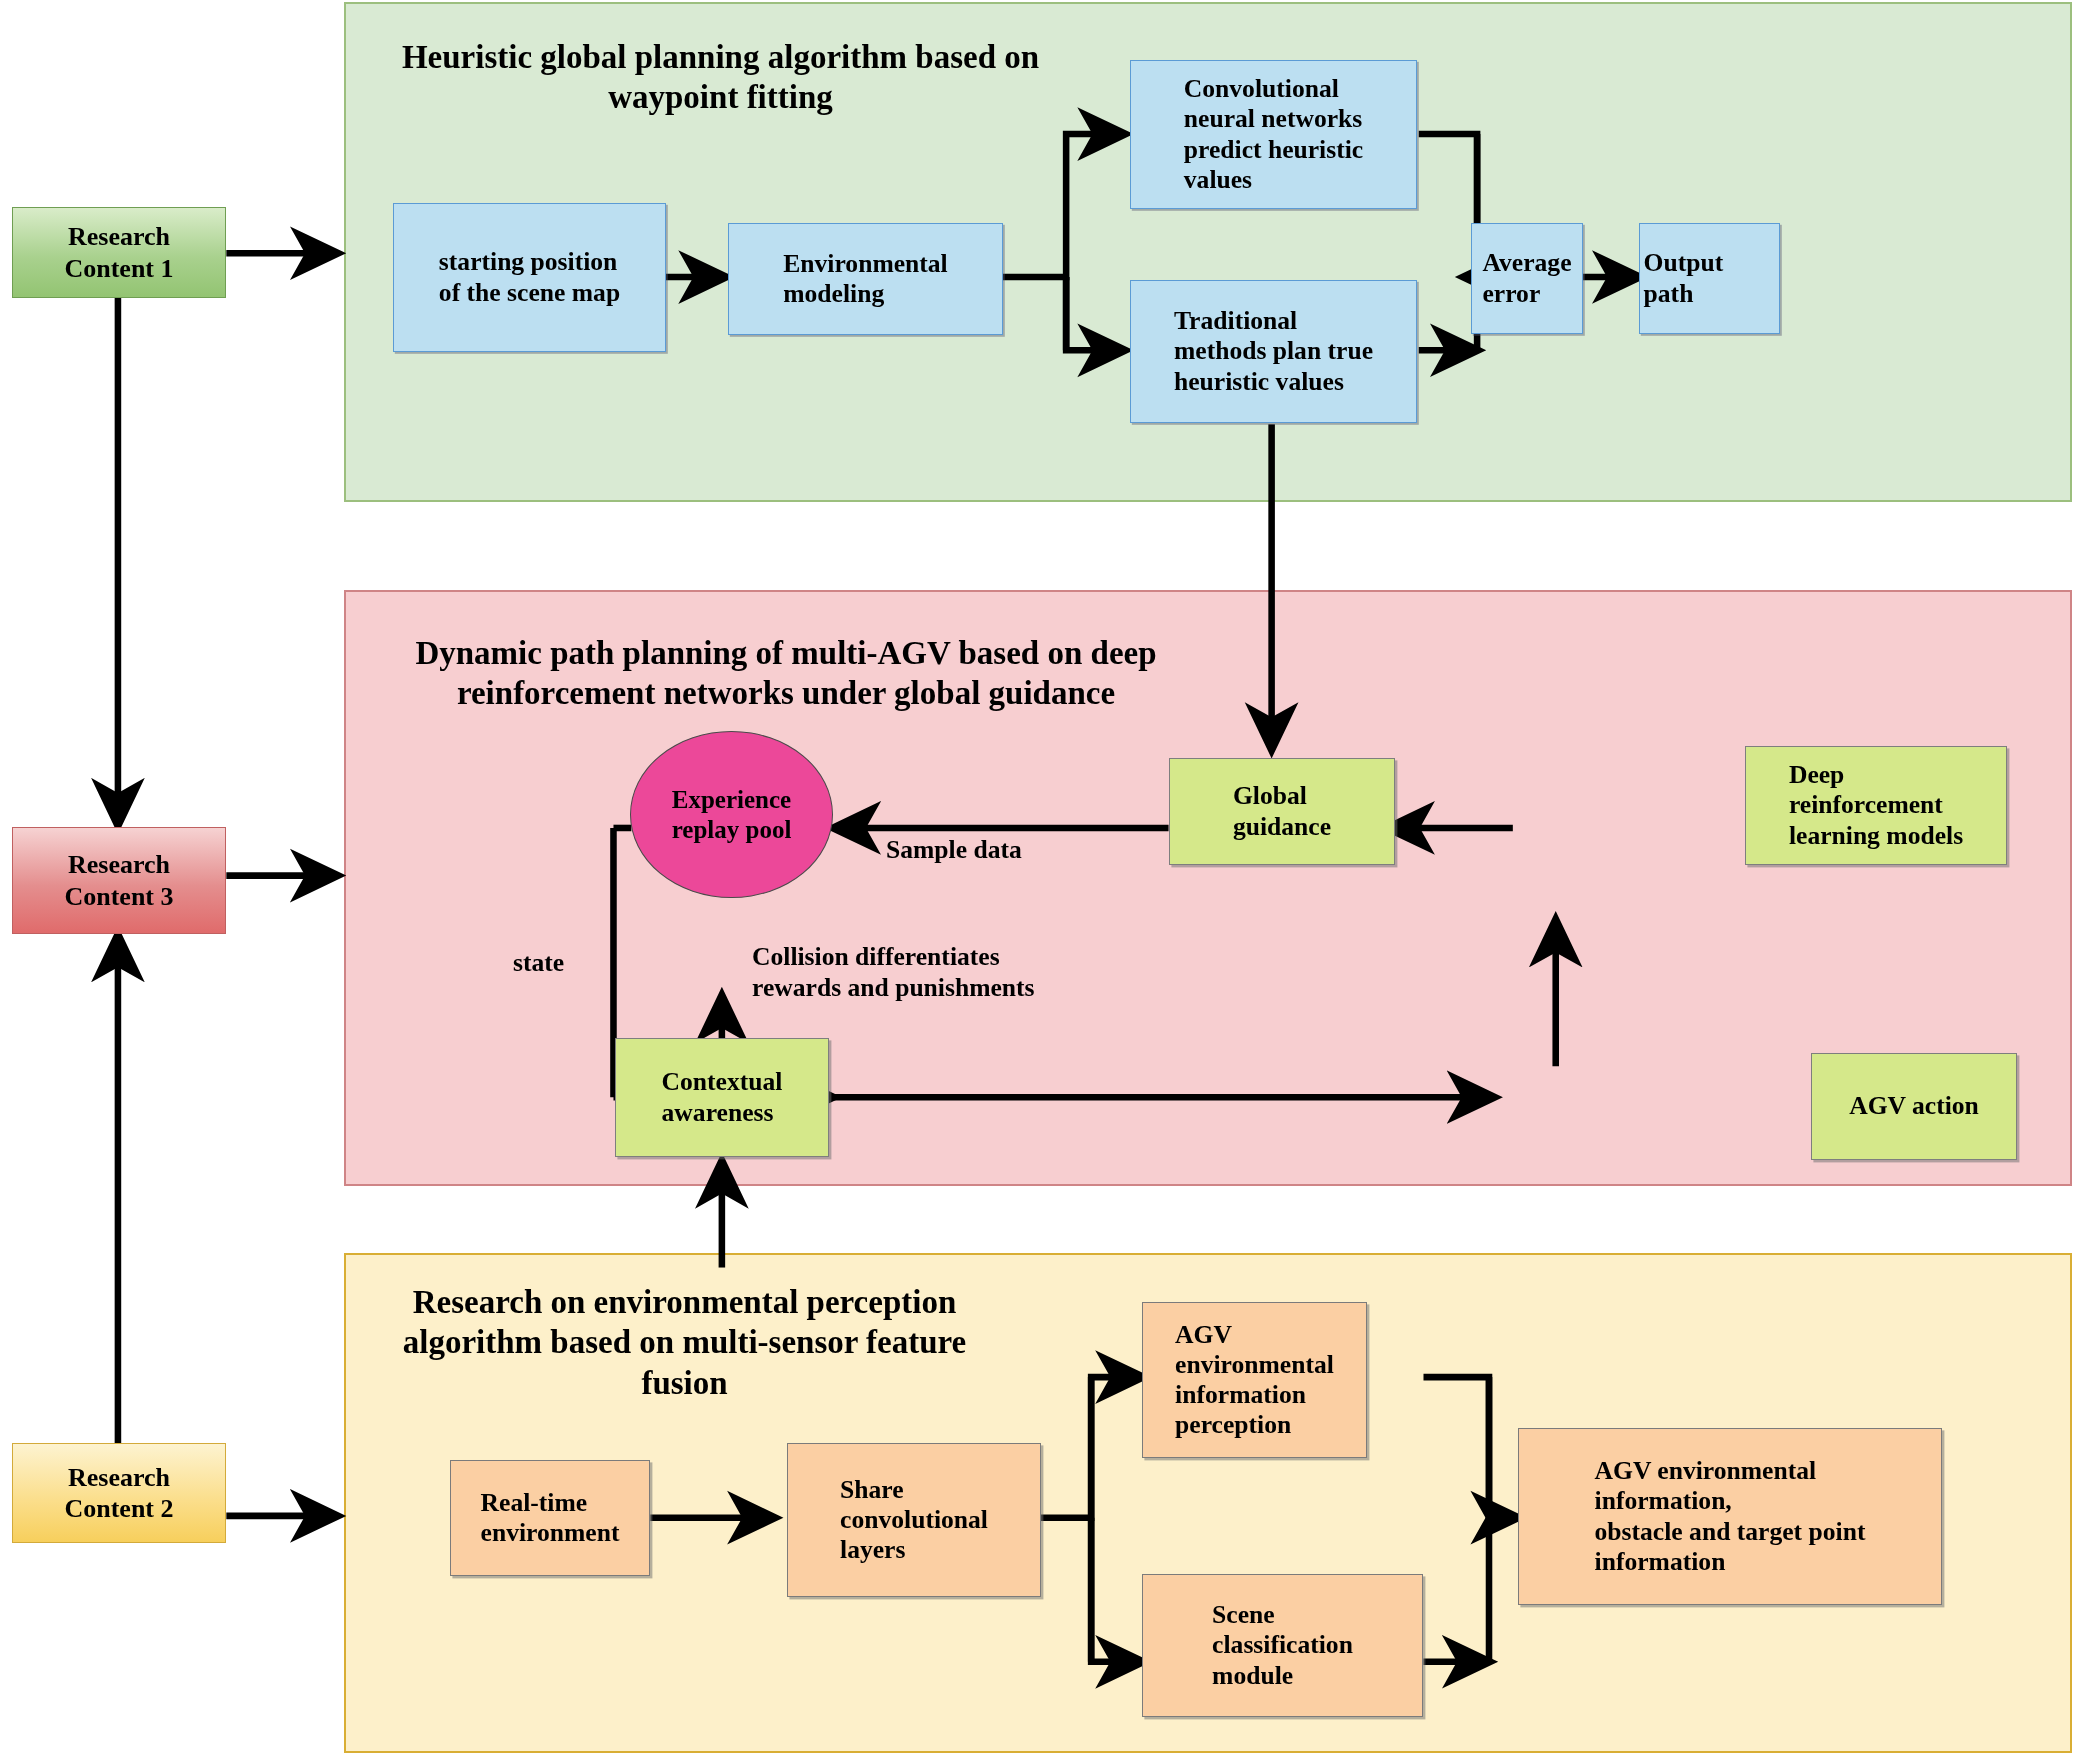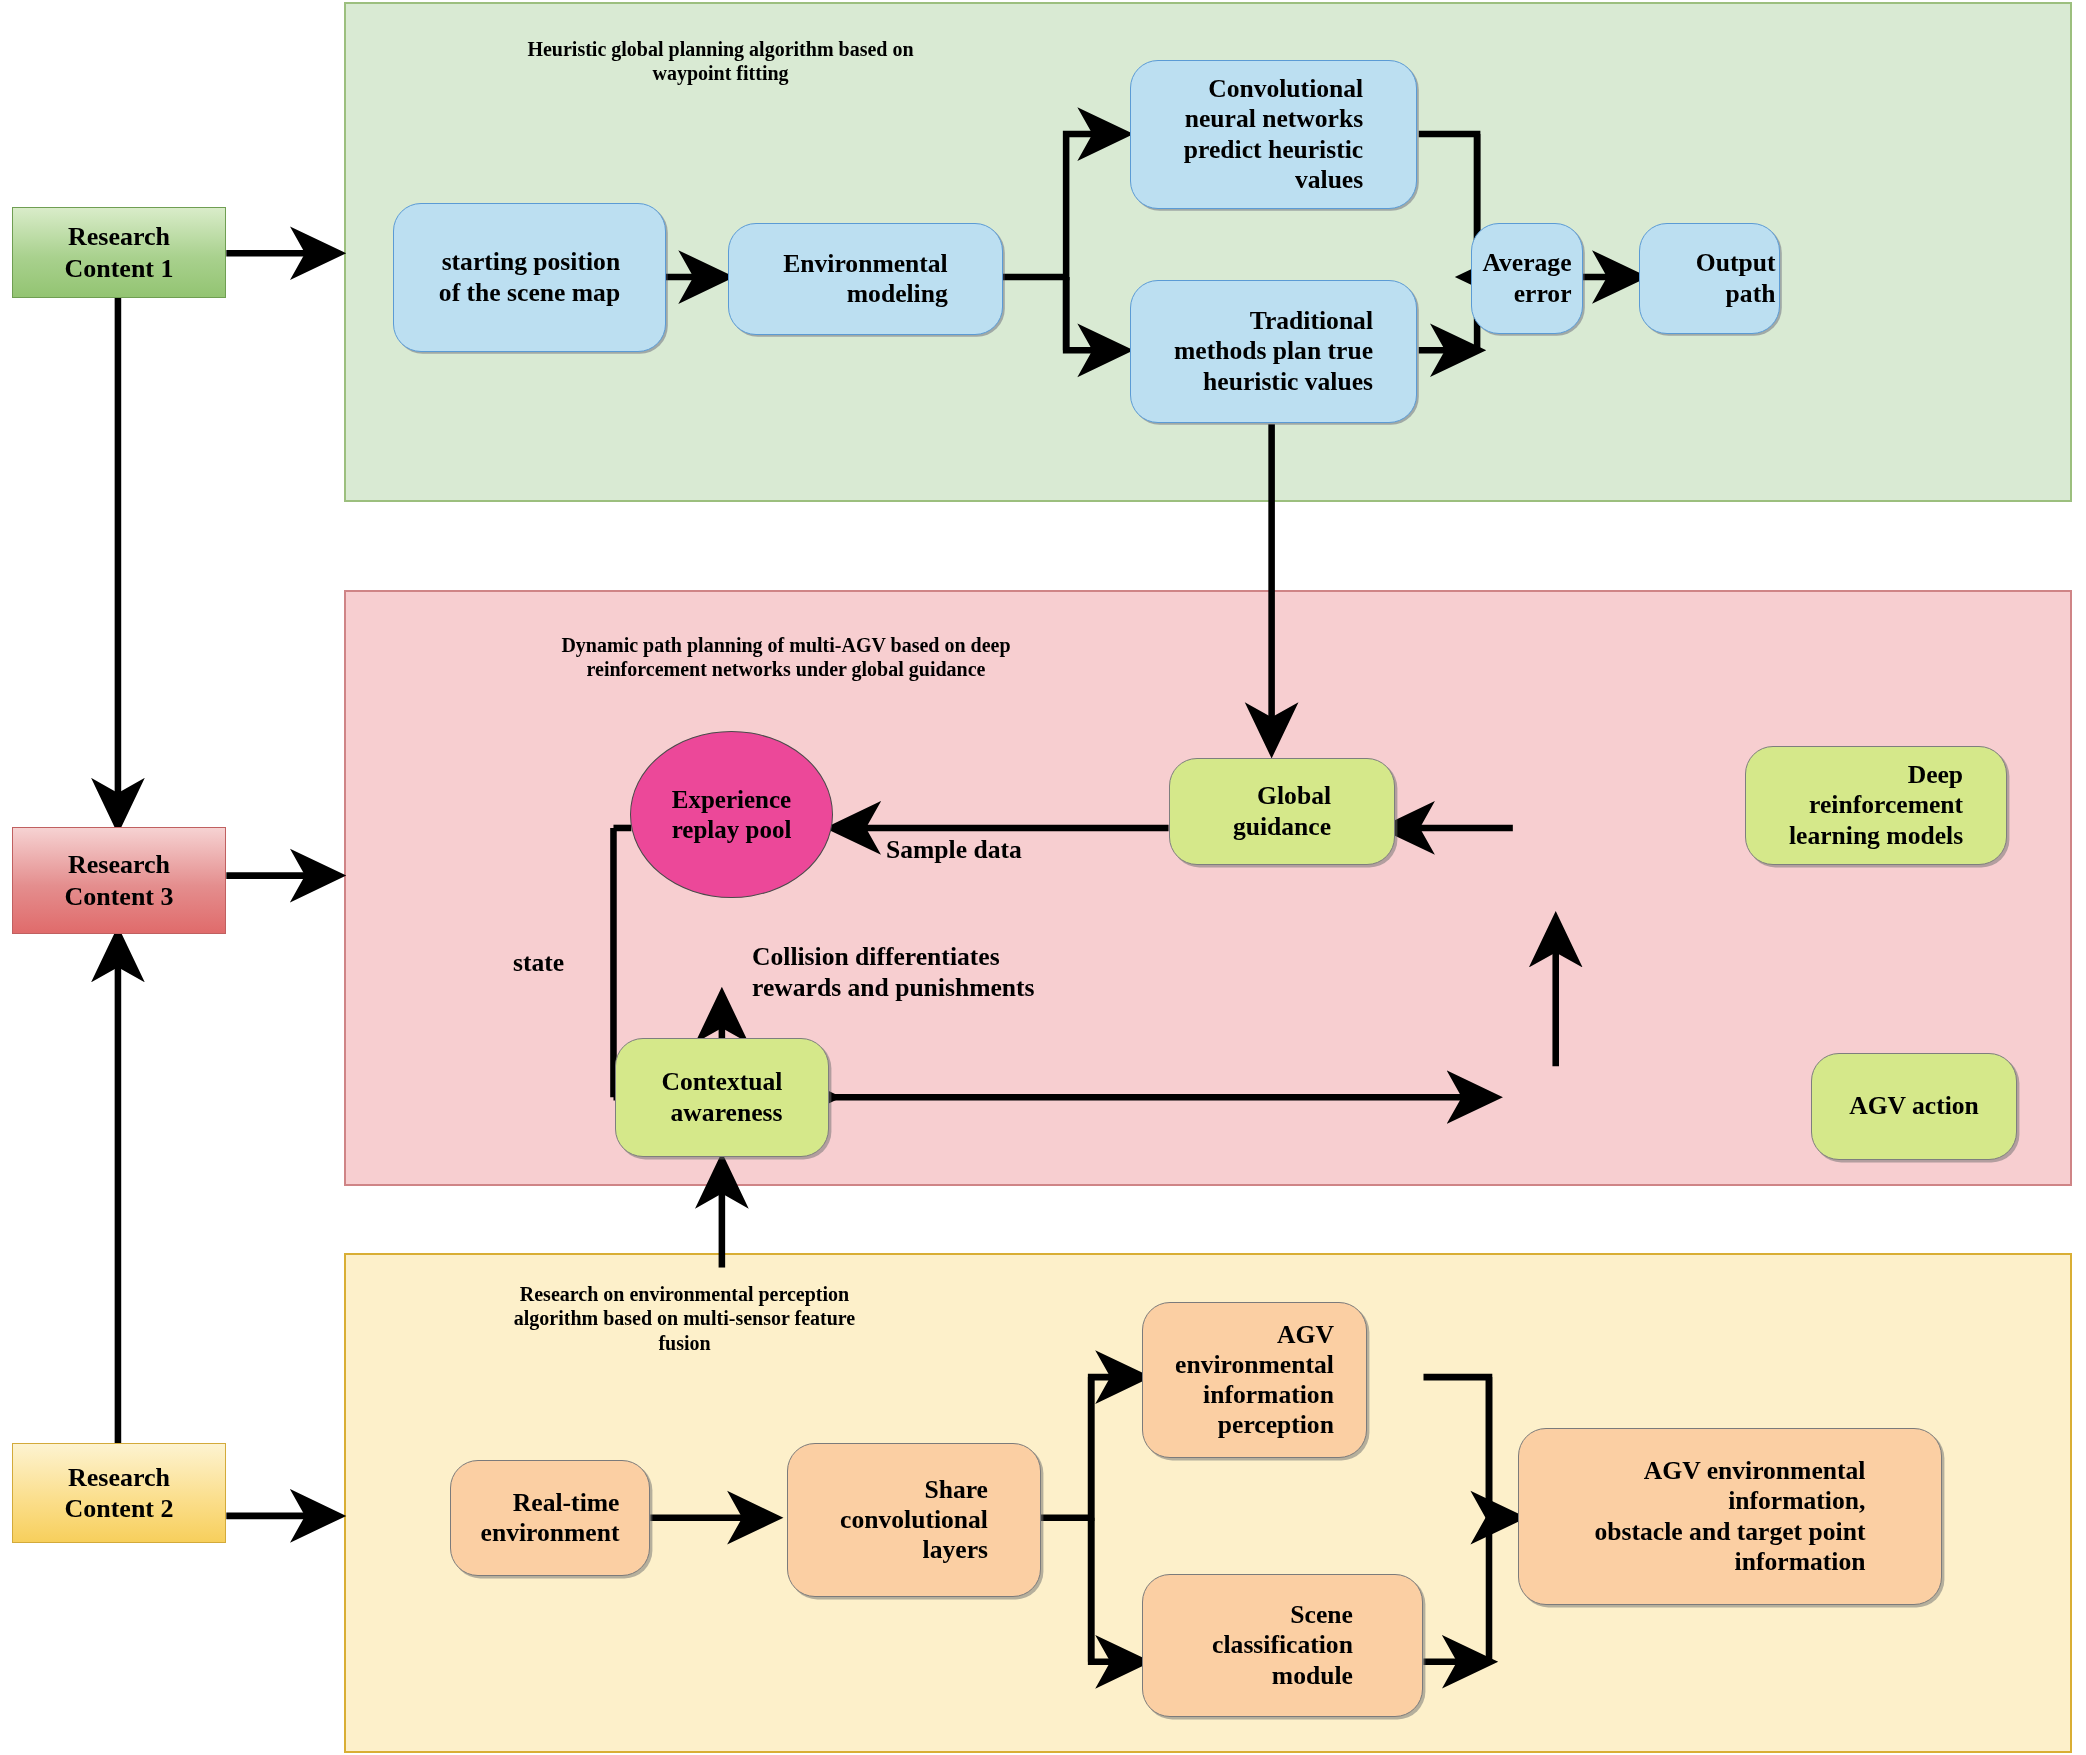--- a/index.html
+++ b/index.html
@@ -6,25 +6,25 @@
   body{font-family:"Liberation Serif", serif;}
   #stage{position:relative;width:2087px;height:1756px;background:#fff;overflow:hidden;}
   svg.arrows{position:absolute;left:0;top:0;width:2087px;height:1756px;pointer-events:none;}
 
   .panel{position:absolute;box-sizing:border-box;}
   .panel-green{background:#d9ead3;border:2.4px solid #9cbf7e;}
   .panel-pink{background:#f7ced0;border:2.4px solid #cf8486;}
   .panel-yellow{background:#fdf0ca;border:2.4px solid #d9ae34;}
 
   .panel-title{position:absolute;font-weight:bold;color:#000;line-height:1.22;
-               text-align:center;font-size:20px;}
+               text-align:center;font-size:33px;}
 
   .node{position:absolute;box-sizing:border-box;display:flex;align-items:center;
-        justify-content:center;text-align:right;font-weight:bold;color:#000;
-        line-height:1.18;padding:1.2px 3.6px;font-size:25.6px;border-radius:28px;}
+        justify-content:center;text-align:left;font-weight:bold;color:#000;
+        line-height:1.18;padding:1.2px 3.6px;font-size:25.6px;}
 
   .blue{background:#bcdff1;border:1.8px solid #5b9bd5;box-shadow:1.8px 1.8px 0 rgba(90,90,110,.45);}
   .lgreen{background:#d5e88a;border:1.8px solid #7e7e7e;box-shadow:2.4px 2.4px 0 rgba(110,110,110,.5);}
   .orange{background:#fbcfa3;border:1.8px solid #7b7b7b;box-shadow:2.4px 2.4px 0 rgba(110,110,110,.5);}
 
   .ellipse{position:absolute;box-sizing:border-box;background:#ec4899;border:1.8px solid #4a4a4a;
            border-radius:50%;display:flex;align-items:center;justify-content:center;
            text-align:center;font-weight:bold;font-size:25px;line-height:1.2;color:#000;}
 
   .rc{position:absolute;box-sizing:border-box;display:flex;align-items:center;

